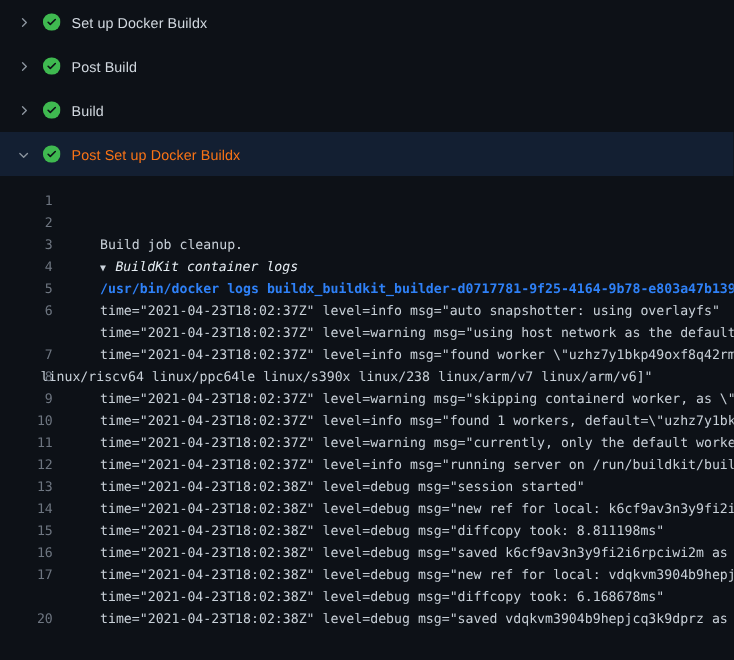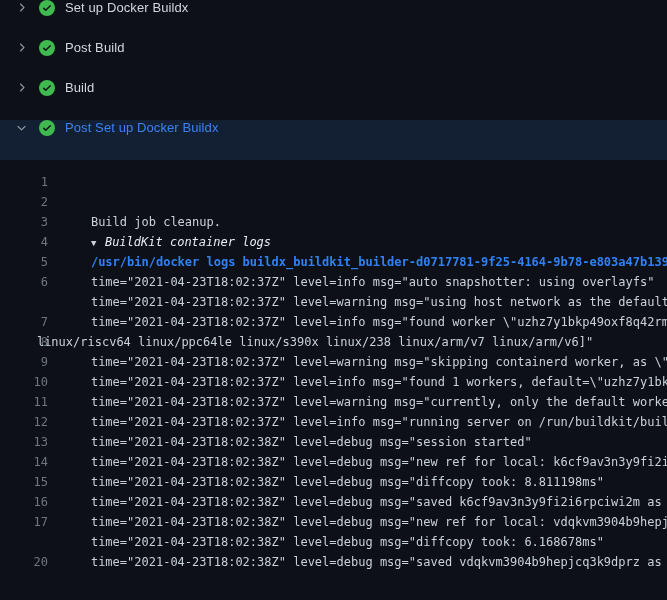--- a/index.html
+++ b/index.html
@@ -3,31 +3,31 @@
 <meta charset="utf-8">
 <style>
   html, body { margin:0; padding:0; }
   body {
     width:667px; height:600px; overflow:hidden;
     background:#0d1117;
     font-family:"Liberation Sans","DejaVu Sans",sans-serif;
   }
   .steps { width:100%; }
   .step {
-    height:40px; display:flex; 
+    height:40px; display:flex; align-items:center;
     padding:0 14px; cursor:pointer;
   }
   .step.expanded { background:rgba(65,132,228,0.13); }
   .chev { width:14px; height:14px; margin-right:11px; display:flex; align-items:center; justify-content:center; flex:0 0 auto; }
   .chev svg { display:block; transition:transform .1s; }
   .step.expanded .chev svg { transform:rotate(90deg); }
   .check { width:16px; height:16px; margin-right:10px; flex:0 0 auto; }
   .check svg { display:block; }
   .step-label { color:#d0d7de; font-size:13px; font-weight:500; letter-spacing:.1px; }
-  .step.expanded .step-label { color:#3b82f6; }
+  .step.expanded .step-label { color:#f97316; }
 
   .log {
     padding:12px 8px 0 8px;
     font-family:"DejaVu Sans Mono","Liberation Mono",monospace;
     font-size:12px; line-height:20px; color:#c9d1d9;
   }
   .log-row { position:relative; padding-left:54px; white-space:pre; height:20px; }
   .log-row.cont { padding-left:0; }
   .ln {
     position:absolute; left:0; top:0; width:40px;

